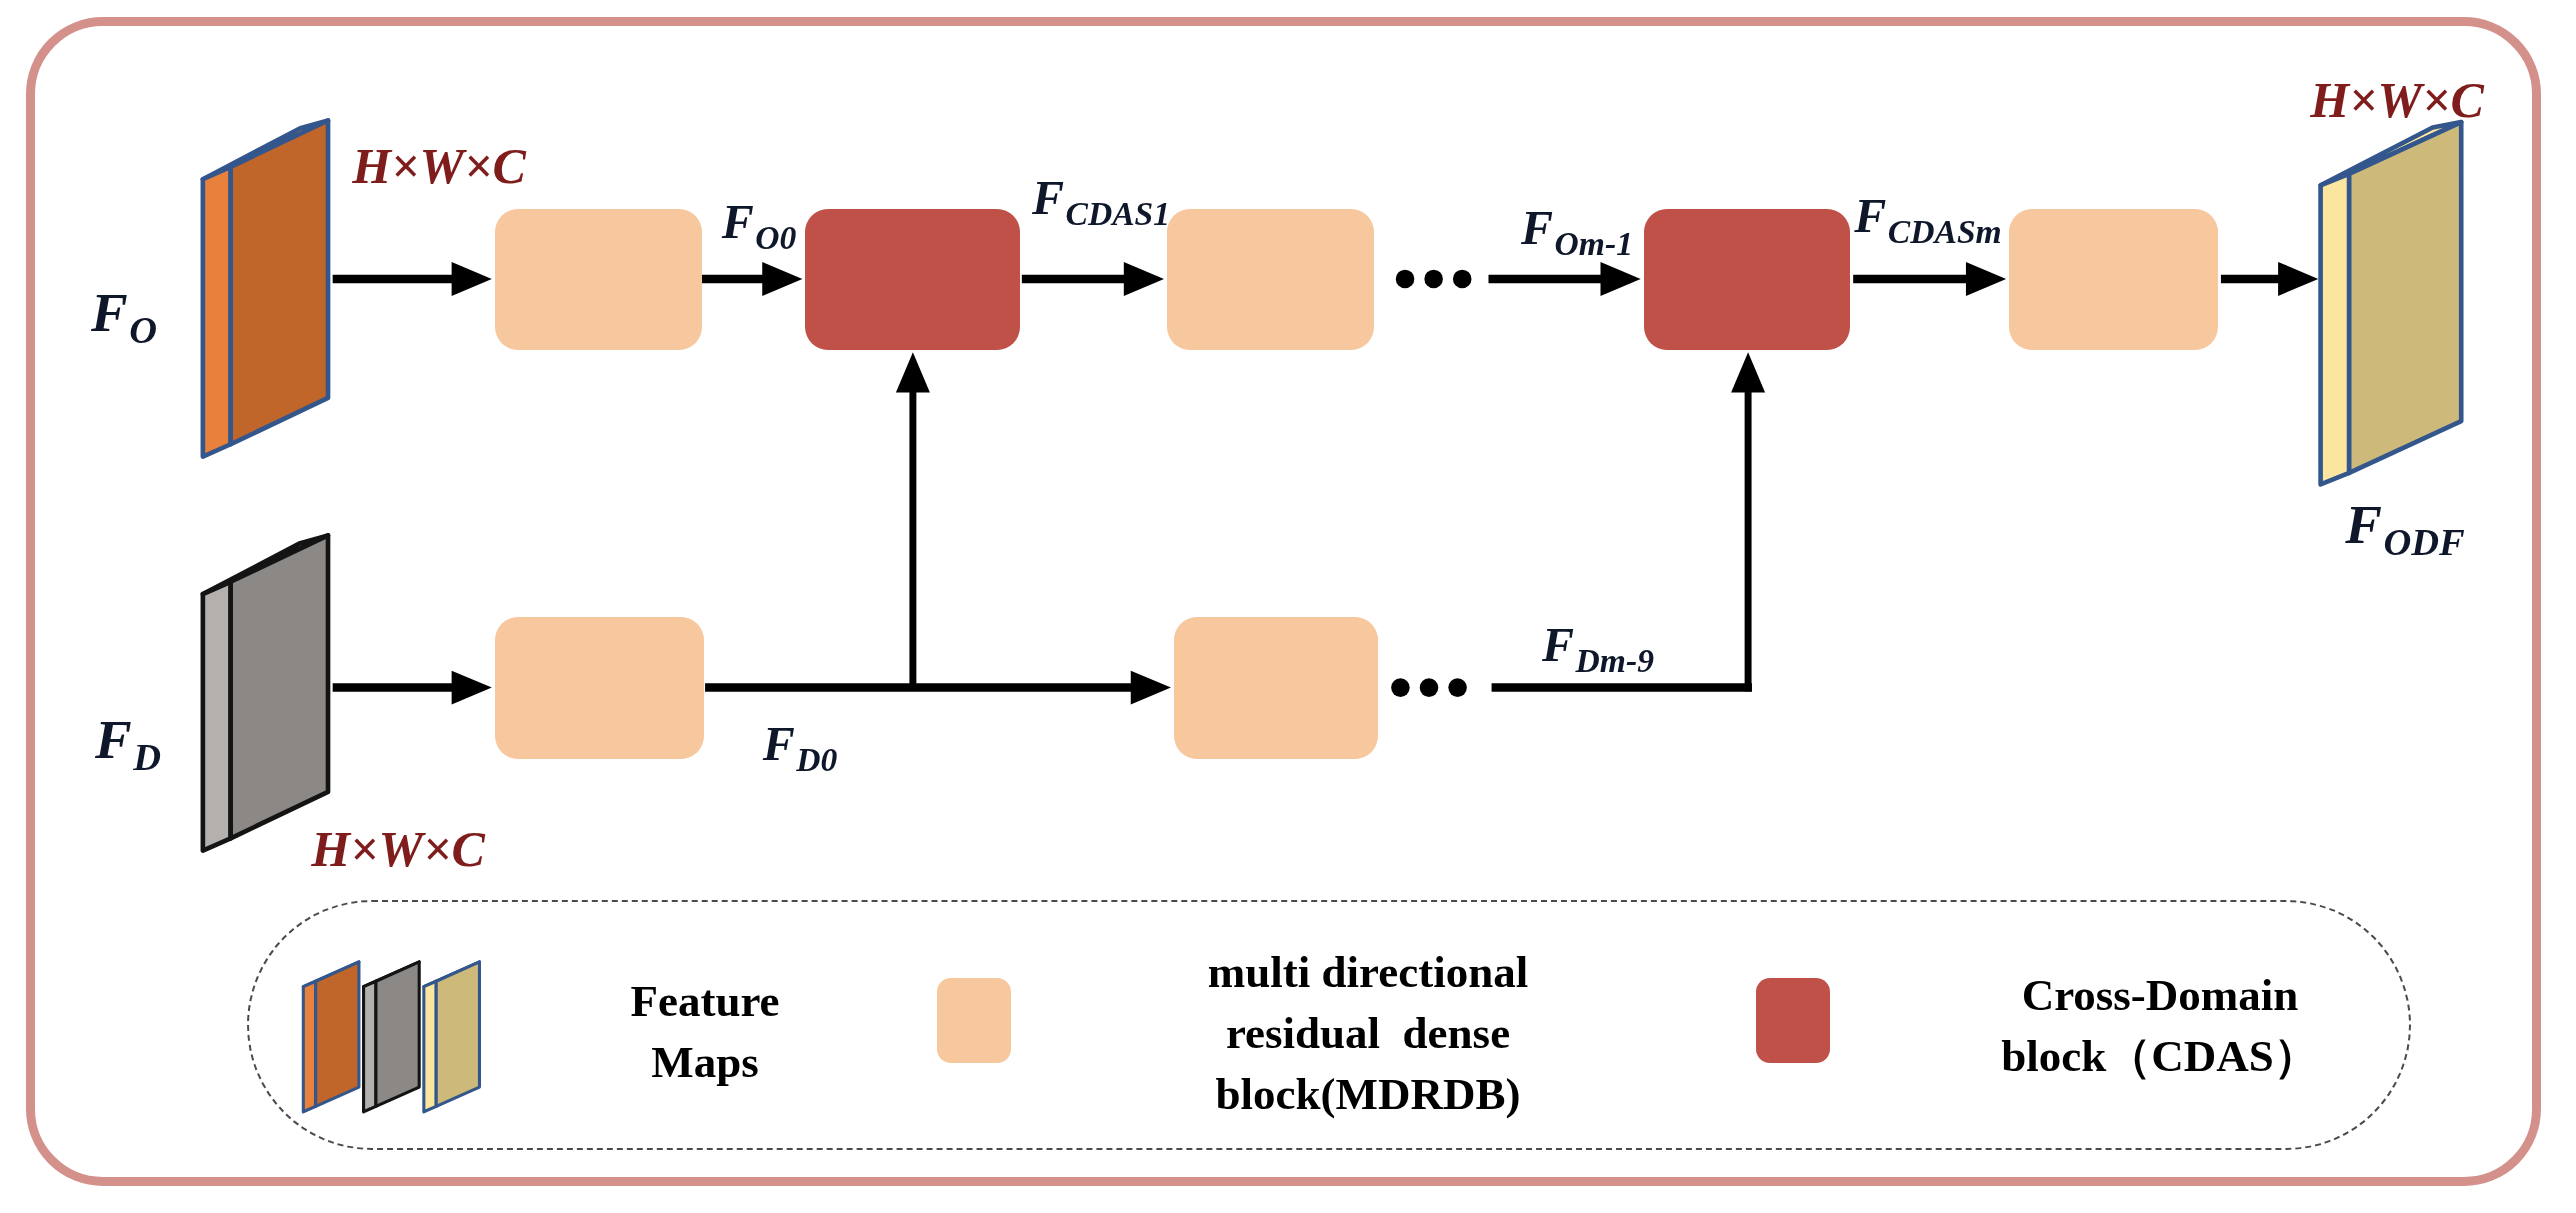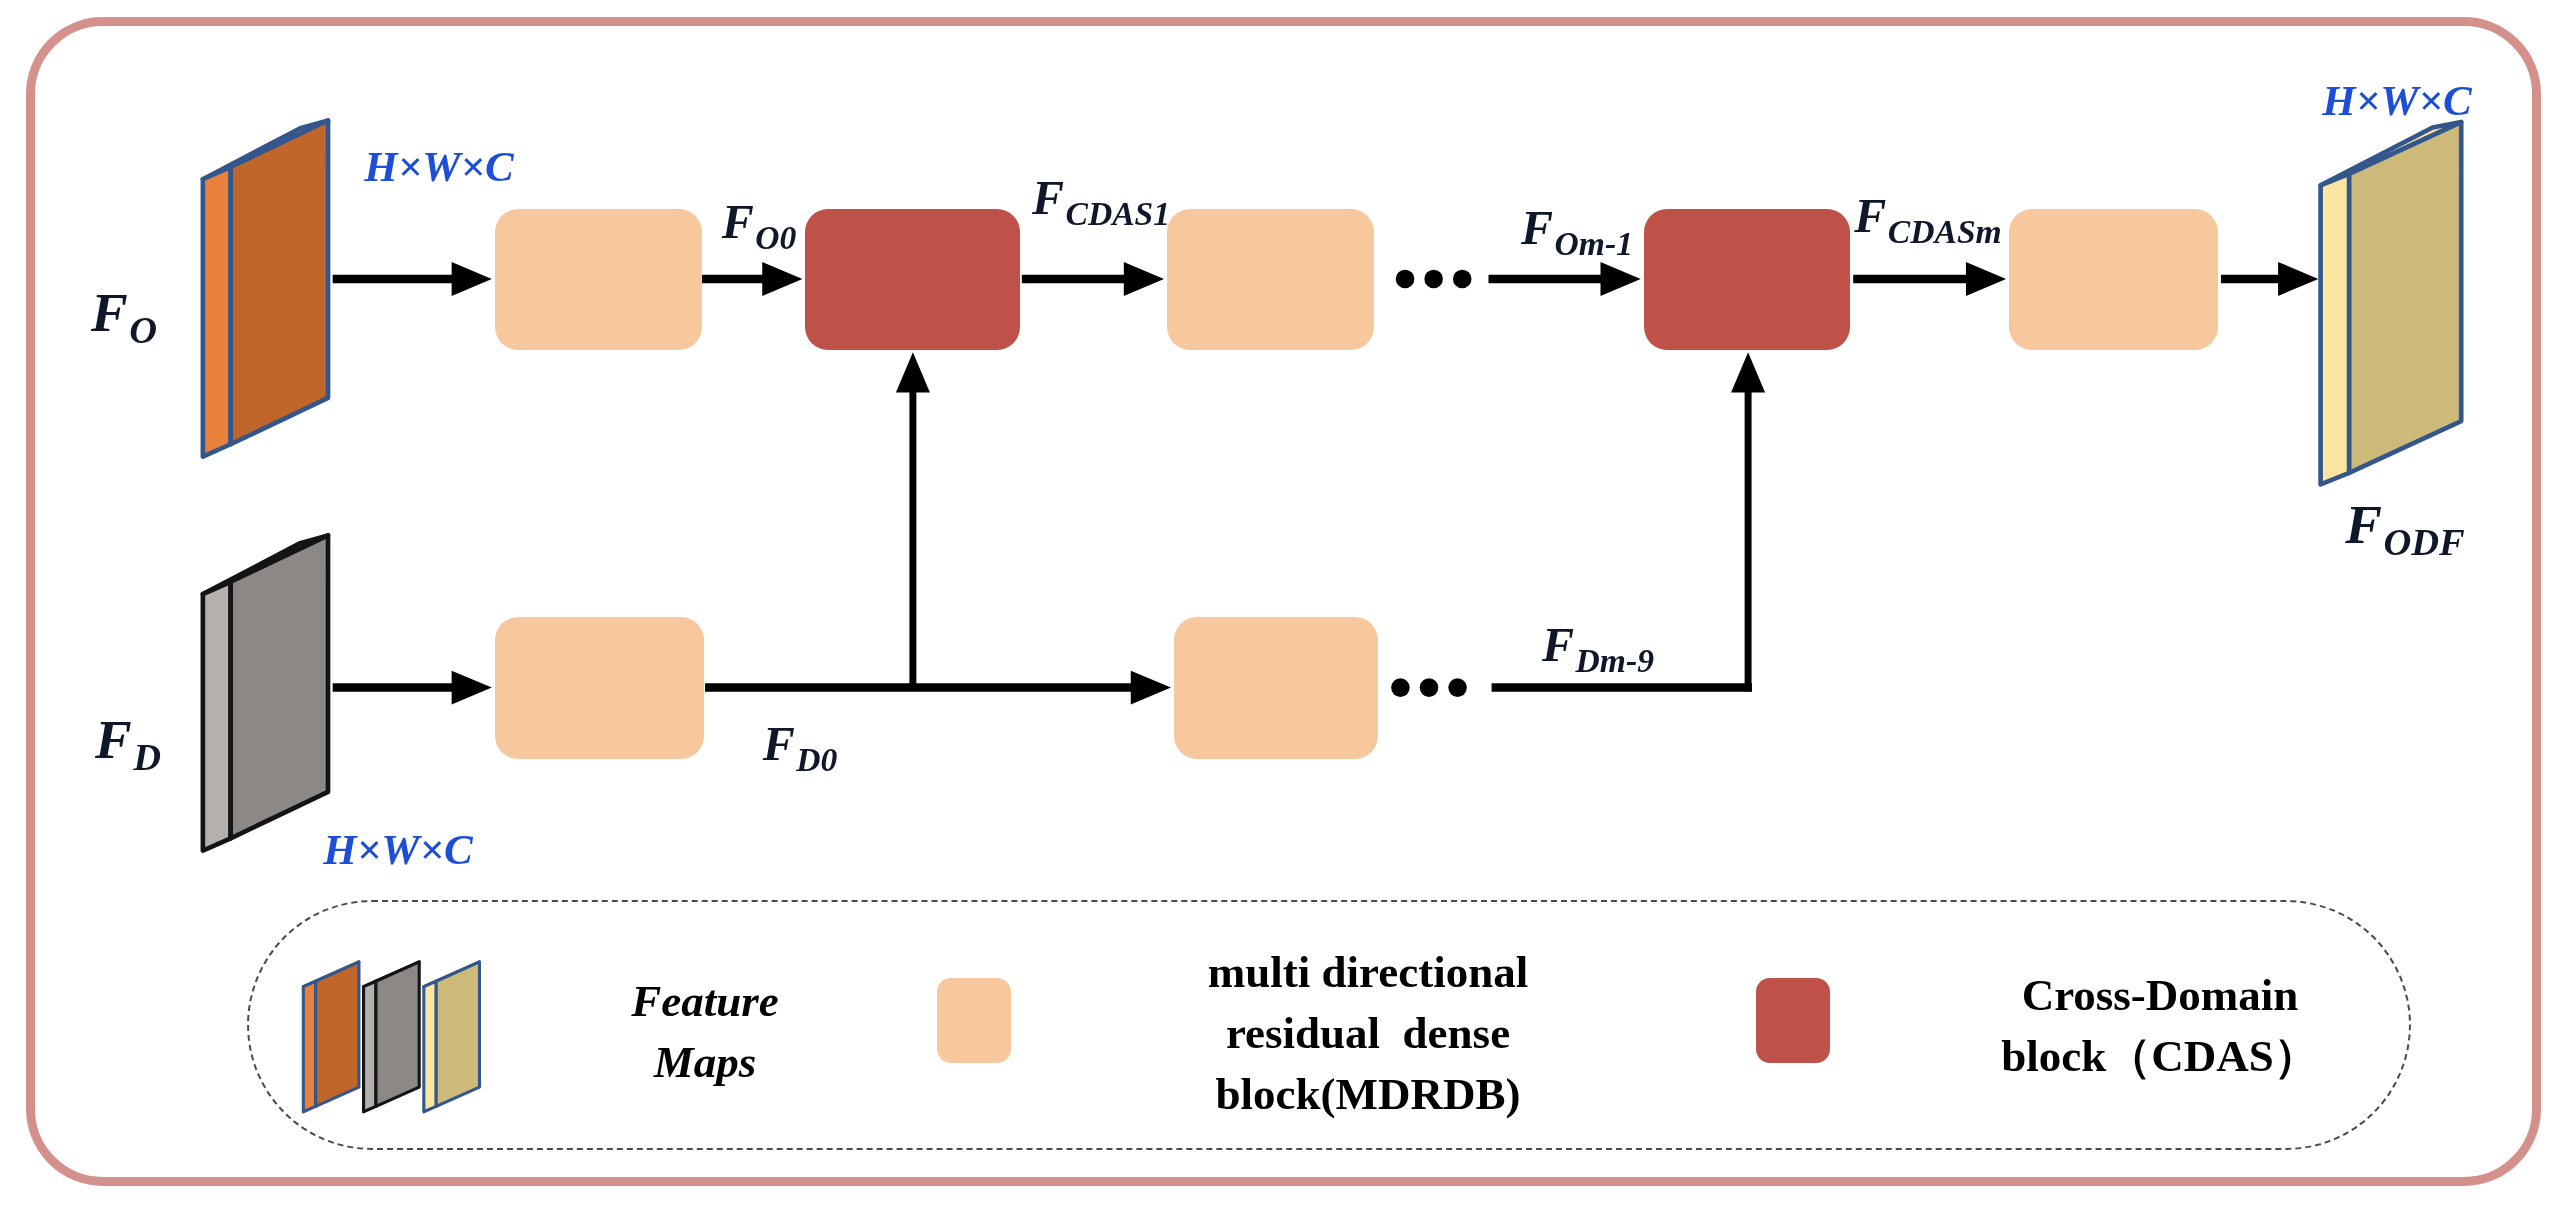--- a/index.html
+++ b/index.html
@@ -44,22 +44,22 @@
     vertical-align: -0.32em;
     margin-left: 1.5px;
   }
   .size-main { font-size: 55px; }
   .size-flow { font-size: 48px; }
   .hwc {
     position: absolute;
     transform: translate(-50%, -50%);
     font-style: italic;
     font-weight: bold;
-    font-size: 43px;
-    color: #1d4ed8;
+    font-size: 50px;
+    color: #7f1d1d;
     white-space: nowrap;
   }
   .legend-pill {
     position: absolute;
     left: 247px; top: 900px;
     width: 2164px; height: 250px;
     border: 2.3px dashed #4a4a4a;
     border-radius: 128px;
     box-sizing: border-box;
   }
@@ -216,21 +216,21 @@
   </div>
   <div class="flabel size-flow" style="left:800px; top:748px;">
     <span>F</span><sub>D0</sub>
   </div>
   <div class="flabel size-flow" style="left:1598px; top:649px;">
     <span>F</span><sub>Dm-9</sub>
   </div>
 
   <div class="legend-pill"></div>
 
-  <div class="legend-text" style="left:705px; top:1032px;font-style:italic;">
+  <div class="legend-text" style="left:705px; top:1032px;">
     <span class="line">Feature</span>
     <span class="line">Maps</span>
   </div>
 
   <div class="swatch peach" style="left:937px; top:978px; width:74px; height:85px;"></div>
   <div class="legend-text" style="left:1368px; top:1033px;">
     <span class="line">multi directional</span>
     <span class="line">residual  dense</span>
     <span class="line">block(MDRDB)</span>
   </div>

